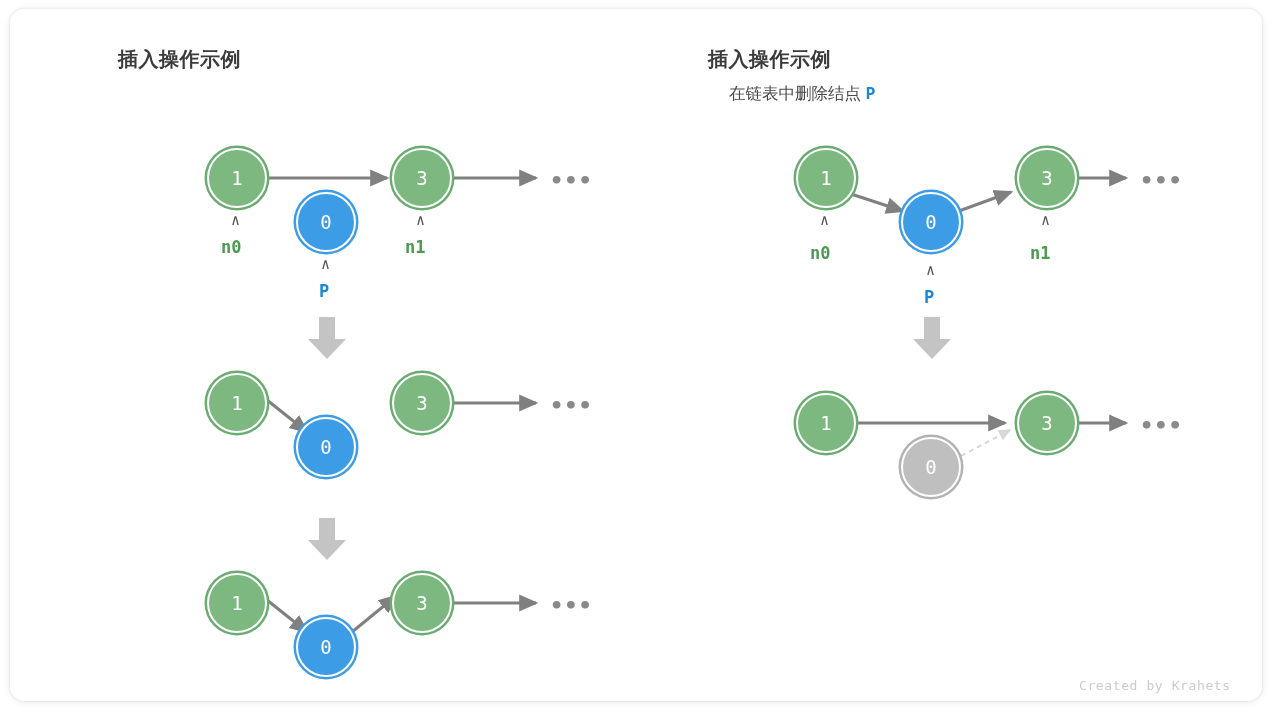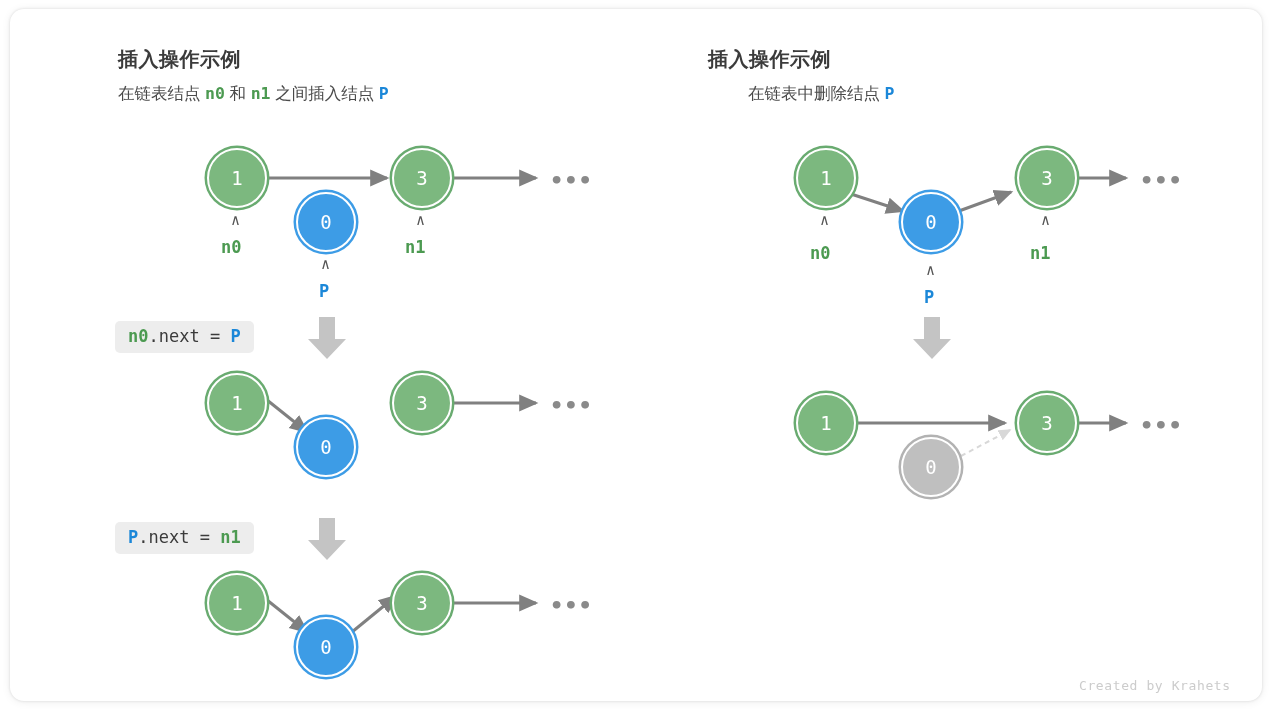--- a/index.html
+++ b/index.html
@@ -177,65 +177,51 @@
     <line x1="959" y1="211" x2="1011" y2="192" stroke="#808080" stroke-width="3" marker-end="url(#ah)"></line>
     <line x1="1078" y1="178" x2="1126" y2="178" stroke="#808080" stroke-width="3" marker-end="url(#ah)"></line>
 
     <line x1="856" y1="423" x2="1005" y2="423" stroke="#808080" stroke-width="3" marker-end="url(#ah)"></line>
     <line x1="961" y1="456" x2="1010" y2="430" stroke="#d8d8d8" stroke-width="2" stroke-dasharray="5,4" marker-end="url(#ahf)"></line>
     <line x1="1078" y1="423" x2="1126" y2="423" stroke="#808080" stroke-width="3" marker-end="url(#ah)"></line>
   </svg>
 
   <div class="panel-title" style="left:118px; top:46px;">插入操作示例</div>
 
-  <div class="panel-sub" style="left:118px; top:83px;">
-    <span>在链表结点</span>
-    <span class="mono c-green">n0</span>
-    <span>和</span>
-    <span class="mono c-green">n1</span>
-    <span>之间插入结点</span>
-    <span class="mono c-blue">P</span>
-  </div>
 
   <div class="panel-title" style="left:708px; top:46px;">插入操作示例</div>
 
-  <div class="panel-sub" style="left:748px; top:83px;">
+  <div class="panel-sub" style="left:729px; top:83px;">
     <span>在链表中删除结点</span>
     <span class="mono c-blue">P</span>
   </div>
 
   <div class="node green" style="left:207px; top:148px; width:60px; height:60px;">1</div>
   <div class="caret" style="left:231px; top:213px;">∧</div>
   <div class="ptr-label c-green" style="left:221px; top:239px;">n0</div>
 
   <div class="node blue" style="left:296px; top:192px; width:60px; height:60px;">0</div>
   <div class="caret" style="left:321px; top:257px;">∧</div>
   <div class="ptr-label c-blue" style="left:319px; top:283px;">P</div>
 
   <div class="node green" style="left:392px; top:148px; width:60px; height:60px;">3</div>
   <div class="caret" style="left:416px; top:213px;">∧</div>
   <div class="ptr-label c-green" style="left:405px; top:239px;">n1</div>
 
   <div class="dots" style="left:550px; top:170px;">•••</div>
 
-  <div class="code-chip" style="left:115px; top:321px;">
-    <span class="mono c-green">n0</span><span class="op">.next = </span><span class="mono c-blue">P</span>
-  </div>
   <svg class="down-arrow" style="left:305px; top:315px;" width="44" height="46" viewBox="0 0 44 46">
     <path d="M14,2 L30,2 L30,24 L41,24 L22,44 L3,24 L14,24 Z" fill="#c4c4c4"></path>
   </svg>
 
   <div class="node green" style="left:207px; top:373px; width:60px; height:60px;">1</div>
   <div class="node blue" style="left:296px; top:417px; width:60px; height:60px;">0</div>
   <div class="node green" style="left:392px; top:373px; width:60px; height:60px;">3</div>
   <div class="dots" style="left:550px; top:395px;">•••</div>
 
-  <div class="code-chip" style="left:115px; top:522px;">
-    <span class="mono c-blue">P</span><span class="op">.next = </span><span class="mono c-green">n1</span>
-  </div>
   <svg class="down-arrow" style="left:305px; top:516px;" width="44" height="46" viewBox="0 0 44 46">
     <path d="M14,2 L30,2 L30,24 L41,24 L22,44 L3,24 L14,24 Z" fill="#c4c4c4"></path>
   </svg>
 
   <div class="node green" style="left:207px; top:573px; width:60px; height:60px;">1</div>
   <div class="node blue" style="left:296px; top:617px; width:60px; height:60px;">0</div>
   <div class="node green" style="left:392px; top:573px; width:60px; height:60px;">3</div>
   <div class="dots" style="left:550px; top:595px;">•••</div>
 
   <div class="node green" style="left:796px; top:148px; width:60px; height:60px;">1</div>

